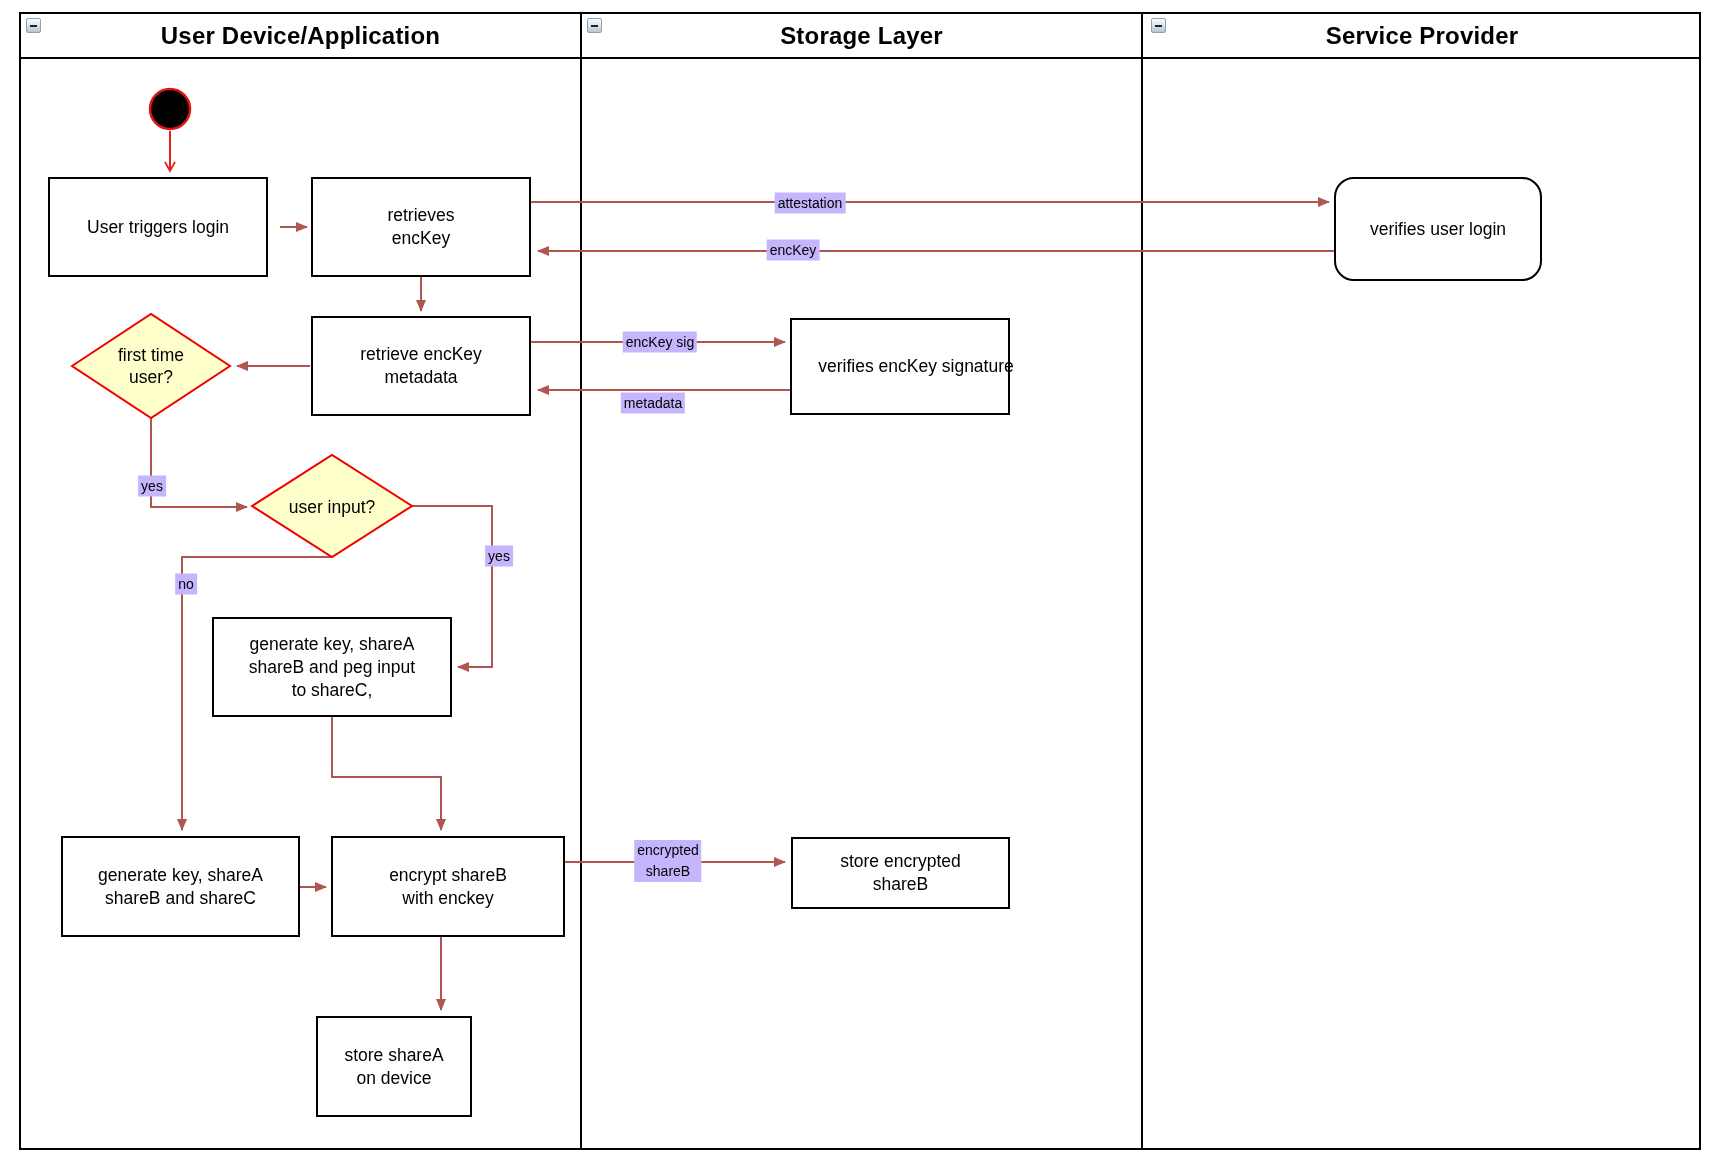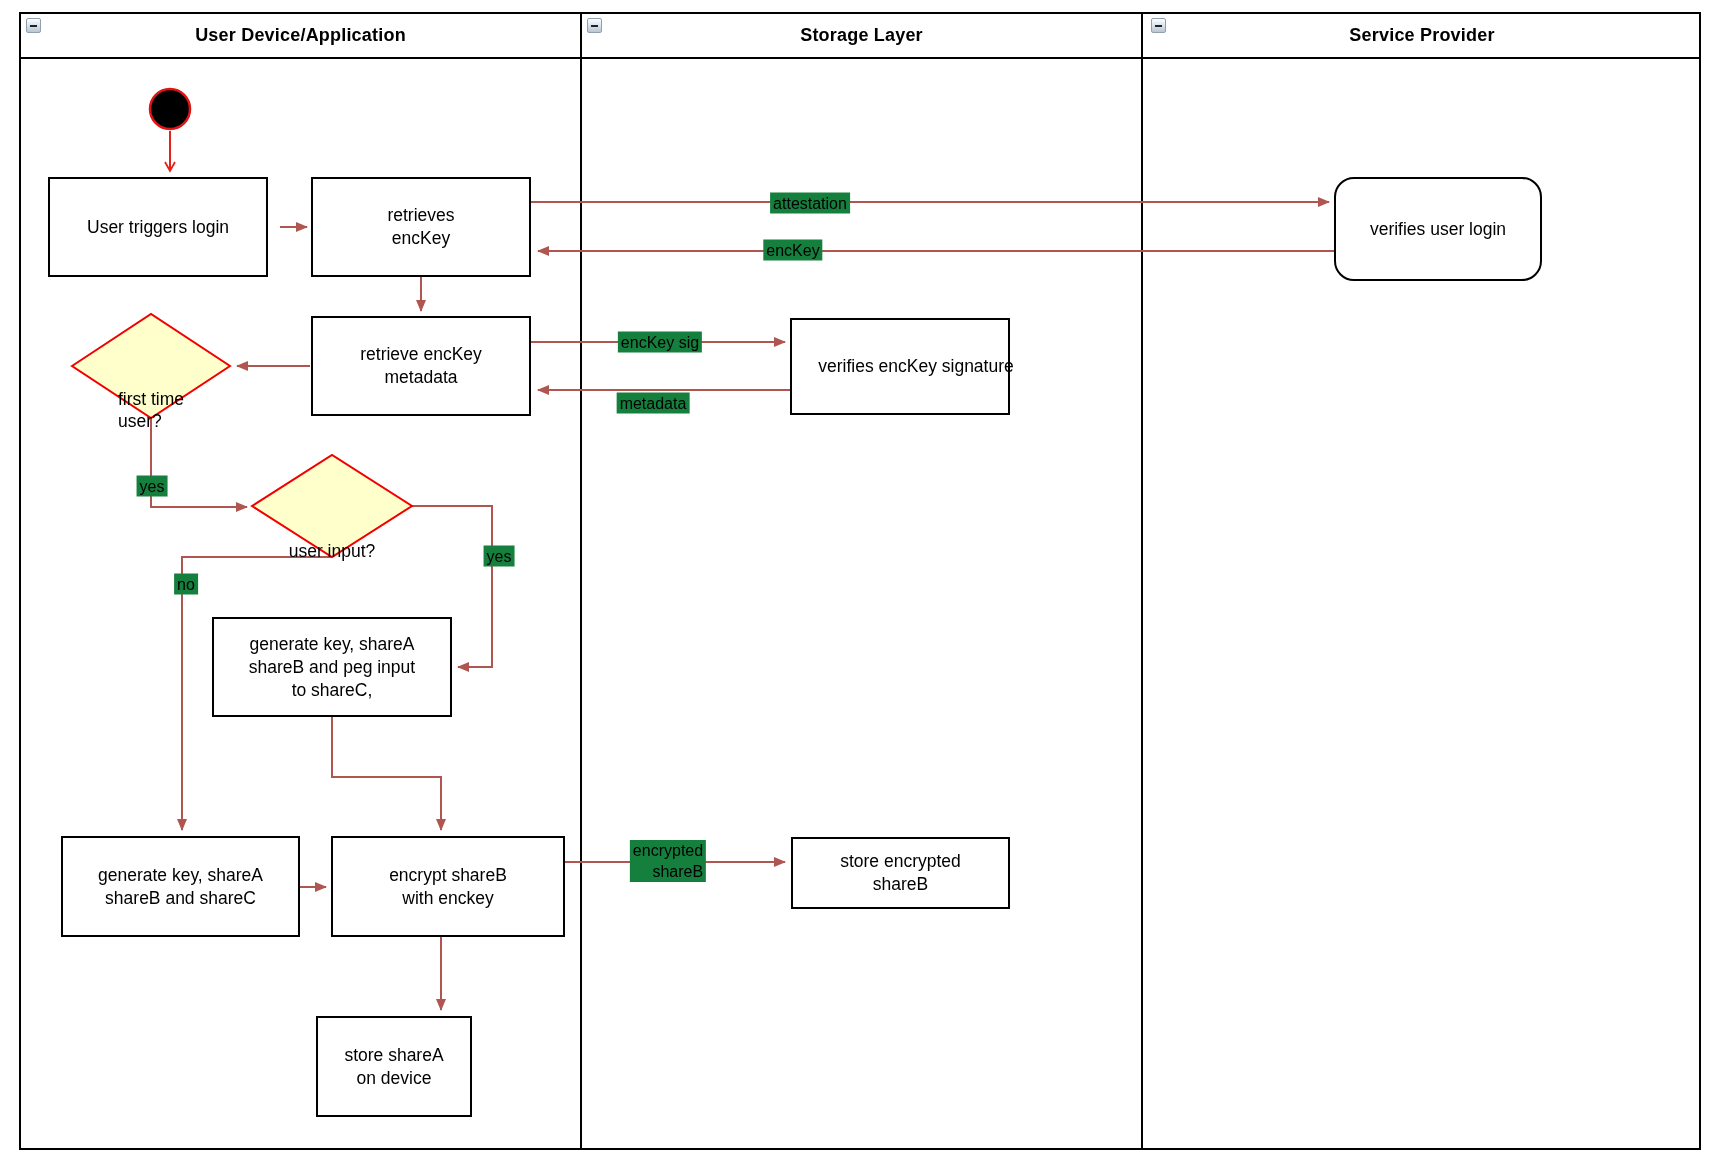--- a/index.html
+++ b/index.html
@@ -6,47 +6,47 @@
   .canvas{
     position:relative;width:1720px;height:1170px;background:#ffffff;
     font-family:"Liberation Sans", sans-serif;color:#000;overflow:hidden;
   }
   
   .frame{position:absolute;left:19px;top:12px;width:1682px;height:1138px;border:2px solid #000;box-sizing:border-box;background:#fff;}
   .vline{position:absolute;top:12px;height:1138px;width:2px;background:#000;}
   .hline{position:absolute;left:19px;top:57px;width:1682px;height:2px;background:#000;}
   .lane-title{
     position:absolute;top:12px;height:47px;display:flex;align-items:center;justify-content:center;
-    font-size:18px;font-weight:bold;letter-spacing:0.2px;
+    font-size:24px;font-weight:bold;letter-spacing:0.2px;
   }
   .collapse-btn{
     position:absolute;top:18px;width:15px;height:15px;box-sizing:border-box;
     border:1px solid #90a0b0;border-radius:2px;
     background:linear-gradient(#fdfeff 0%,#dde6ee 45%,#b9c6d2 100%);
     cursor:pointer;
   }
   .collapse-btn::after{
     content:"";position:absolute;left:3px;top:6px;width:7px;height:2px;background:#222;
   }
   svg.overlay{position:absolute;left:0;top:0;z-index:2;}
   
   .pnode{
     position:absolute;z-index:3;box-sizing:border-box;border:2px solid #000;background:#fff;
     display:flex;align-items:center;justify-content:center;text-align:center;
     font-size:17.5px;line-height:23px;white-space:pre-line;
   }
   .nowrap{white-space:nowrap;overflow:visible;padding-left:32px;}
   .dlabel{
     position:absolute;z-index:4;transform:translate(-50%,-50%);
-    text-align:left;font-size:17.5px;line-height:22px;white-space:pre-line;margin-top:44px;
+    text-align:center;font-size:17.5px;line-height:22px;white-space:pre-line;
   }
   .elabel{
     position:absolute;z-index:4;transform:translate(-50%,-50%);
-    background:#15803d;padding:0 3px;text-align:right;
-    font-size:16px;line-height:21px;white-space:pre-line;
+    background:#c4b5fd;padding:0 3px;text-align:center;
+    font-size:14px;line-height:21px;white-space:pre-line;
   }
 </style>
 </head>
 <body>
 
 <div class="canvas">
 
   <div class="frame"></div>
   <div class="vline" style="left:580px;"></div>
   <div class="vline" style="left:1141px;"></div>

